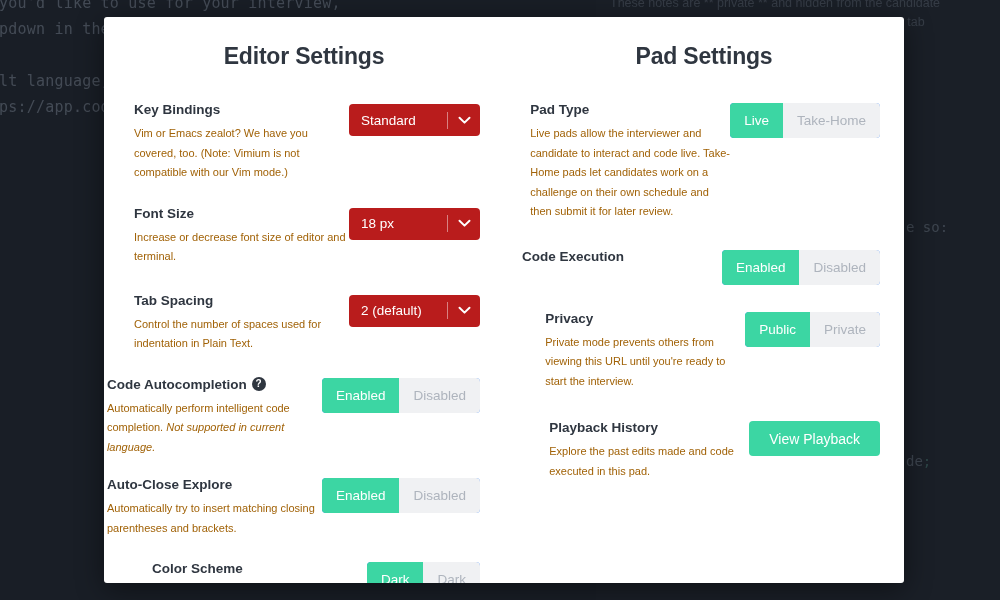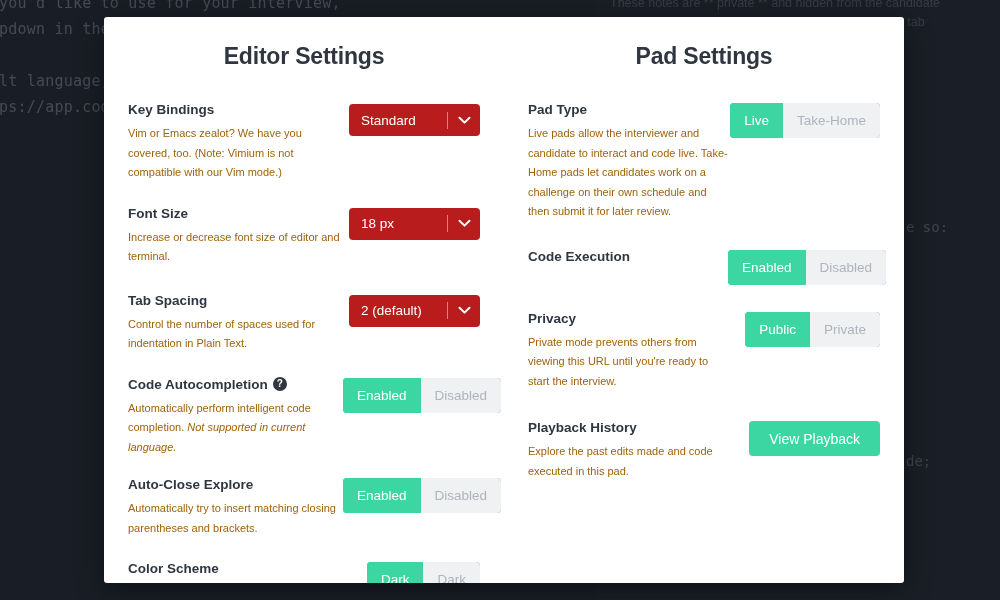--- a/index.html
+++ b/index.html
@@ -117,21 +117,21 @@
     font-size: 23px;
     font-weight: bold;
     color: #2f3640;
     letter-spacing: -0.2px;
     margin-bottom: 31px;
   }
 
   .setting-row {
     display: flex;
     align-items: flex-start;
-    justify-content: space-between;
+    justify-content: flex-end;
     margin-bottom: 21px;
   }
 
   .setting-text {
     width: 215px;
     flex: 0 0 215px;
   }
 
   .setting-label {
     font-size: 13.5px;

